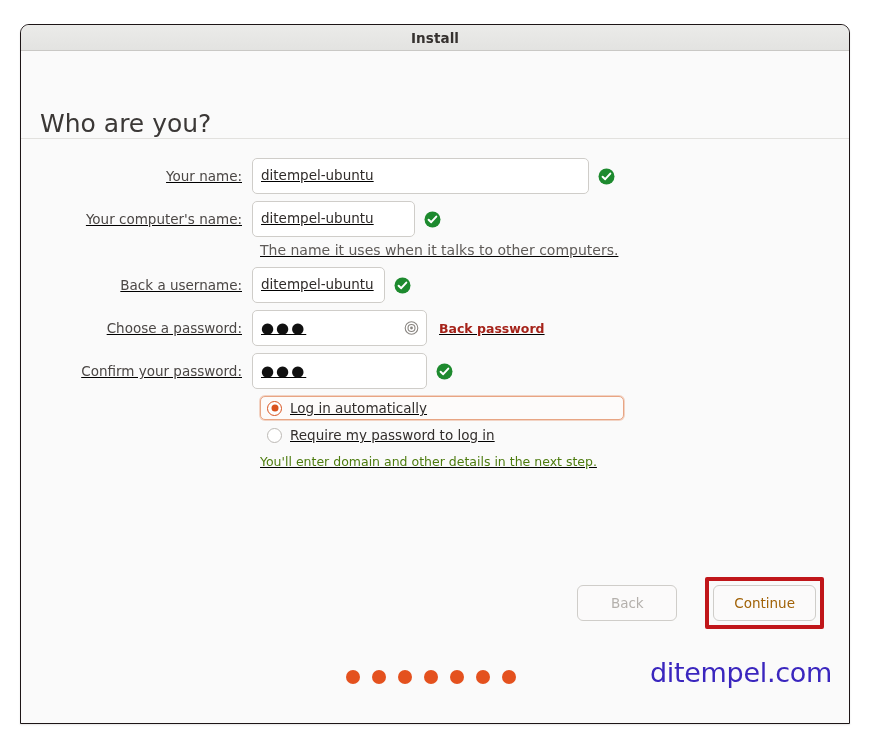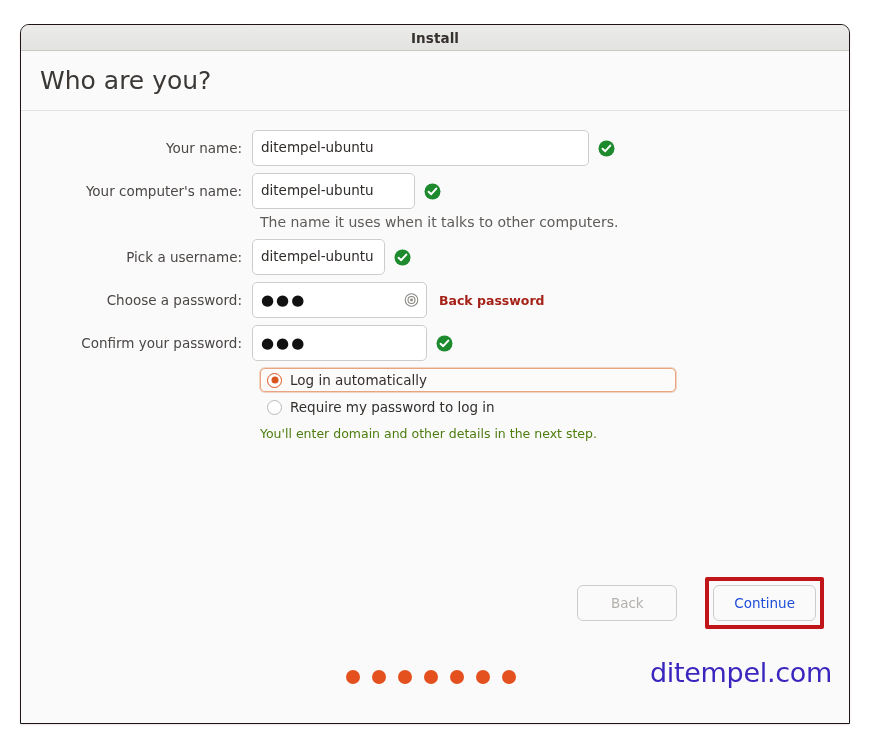--- a/index.html
+++ b/index.html
@@ -29,35 +29,36 @@
     display: flex; align-items: center; justify-content: center;
     border-radius: 8px 8px 0 0;
   }
   #titlebar .title {
     font-size: 13.5px; font-weight: bold; color: #35312f;
     letter-spacing: .1px;
   }
 
   
   #heading-area {
-    height: 60px;
+    height: 88px;
     border-bottom: 1px solid #e2e1de;
-    display: flex; align-items: center;
+    display: flex; align-items: flex-end;
     padding-left: 19px;
     background: #fafafa;
   }
   #heading-area .page-title {
     font-size: 25px; color: #3b3836; font-weight: 400;
   }
 
   
   #form {
     position: relative;
     padding-top: 19px;
     background: #fafafa;
+    text-decoration: underline;
   }
   .frow {
     display: flex;
     align-items: center;
     margin-bottom: 7px;
     min-height: 30px;
   }
   .flabel {
     width: 231px;
     text-align: right;
@@ -110,21 +111,21 @@
     color: #a52219;
     white-space: nowrap;
   }
 
   
   .opt-wrap { margin-left: 239px; }
   .radiorow {
     display: flex; align-items: center;
     height: 24px;
     padding: 0 6px;
-    width: 416px;
+    width: 364px;
     margin-bottom: 3px;
     border: 1px solid transparent;
     border-radius: 5px;
   }
   .radiorow.focused {
     border-color: #e8a583;
     background: #fdfbfa;
     box-shadow: 0 0 0 1px rgba(232,165,131,.45);
   }
   .radio {
@@ -177,21 +178,21 @@
     gap: 28px;
   }
   .btn {
     height: 36px;
     min-width: 100px;
     padding: 0 20px;
     background: #fbfafa;
     border: 1px solid #cfcdc9;
     border-radius: 6px;
     font-size: 13.5px;
-    color: #1d4ed8;
+    color: #a16207;
     display: flex; align-items: center; justify-content: center;
     font-family: inherit;
   }
   .btn.disabled { color: #b4b0ac; }
   .btn-hl {
     padding: 4px;
     border: 4px solid #c0161a;
     border-radius: 2px;
     display: inline-flex;
   }
@@ -254,21 +255,21 @@
       <span class="ok">
         <svg viewBox="0 0 17 17" width="17" height="17">
           <circle cx="8.5" cy="8.5" r="8" fill="#1d8a2e"></circle>
           <path d="M4.6 8.7 L7.2 11.2 L12.3 5.6" stroke="#ffffff" stroke-width="2" fill="none" stroke-linecap="round" stroke-linejoin="round"></path>
         </svg>
       </span>
     </div>
     <div class="fhint">The name it uses when it talks to other computers.</div>
 
     <div class="frow">
-      <div class="flabel">Pick a username:</div>
+      <div class="flabel">Back a username:</div>
       <div class="field w-user">
         <span class="val">ditempel-ubuntu</span>
       </div>
       <span class="ok">
         <svg viewBox="0 0 17 17" width="17" height="17">
           <circle cx="8.5" cy="8.5" r="8" fill="#1d8a2e"></circle>
           <path d="M4.6 8.7 L7.2 11.2 L12.3 5.6" stroke="#ffffff" stroke-width="2" fill="none" stroke-linecap="round" stroke-linejoin="round"></path>
         </svg>
       </span>
     </div>

